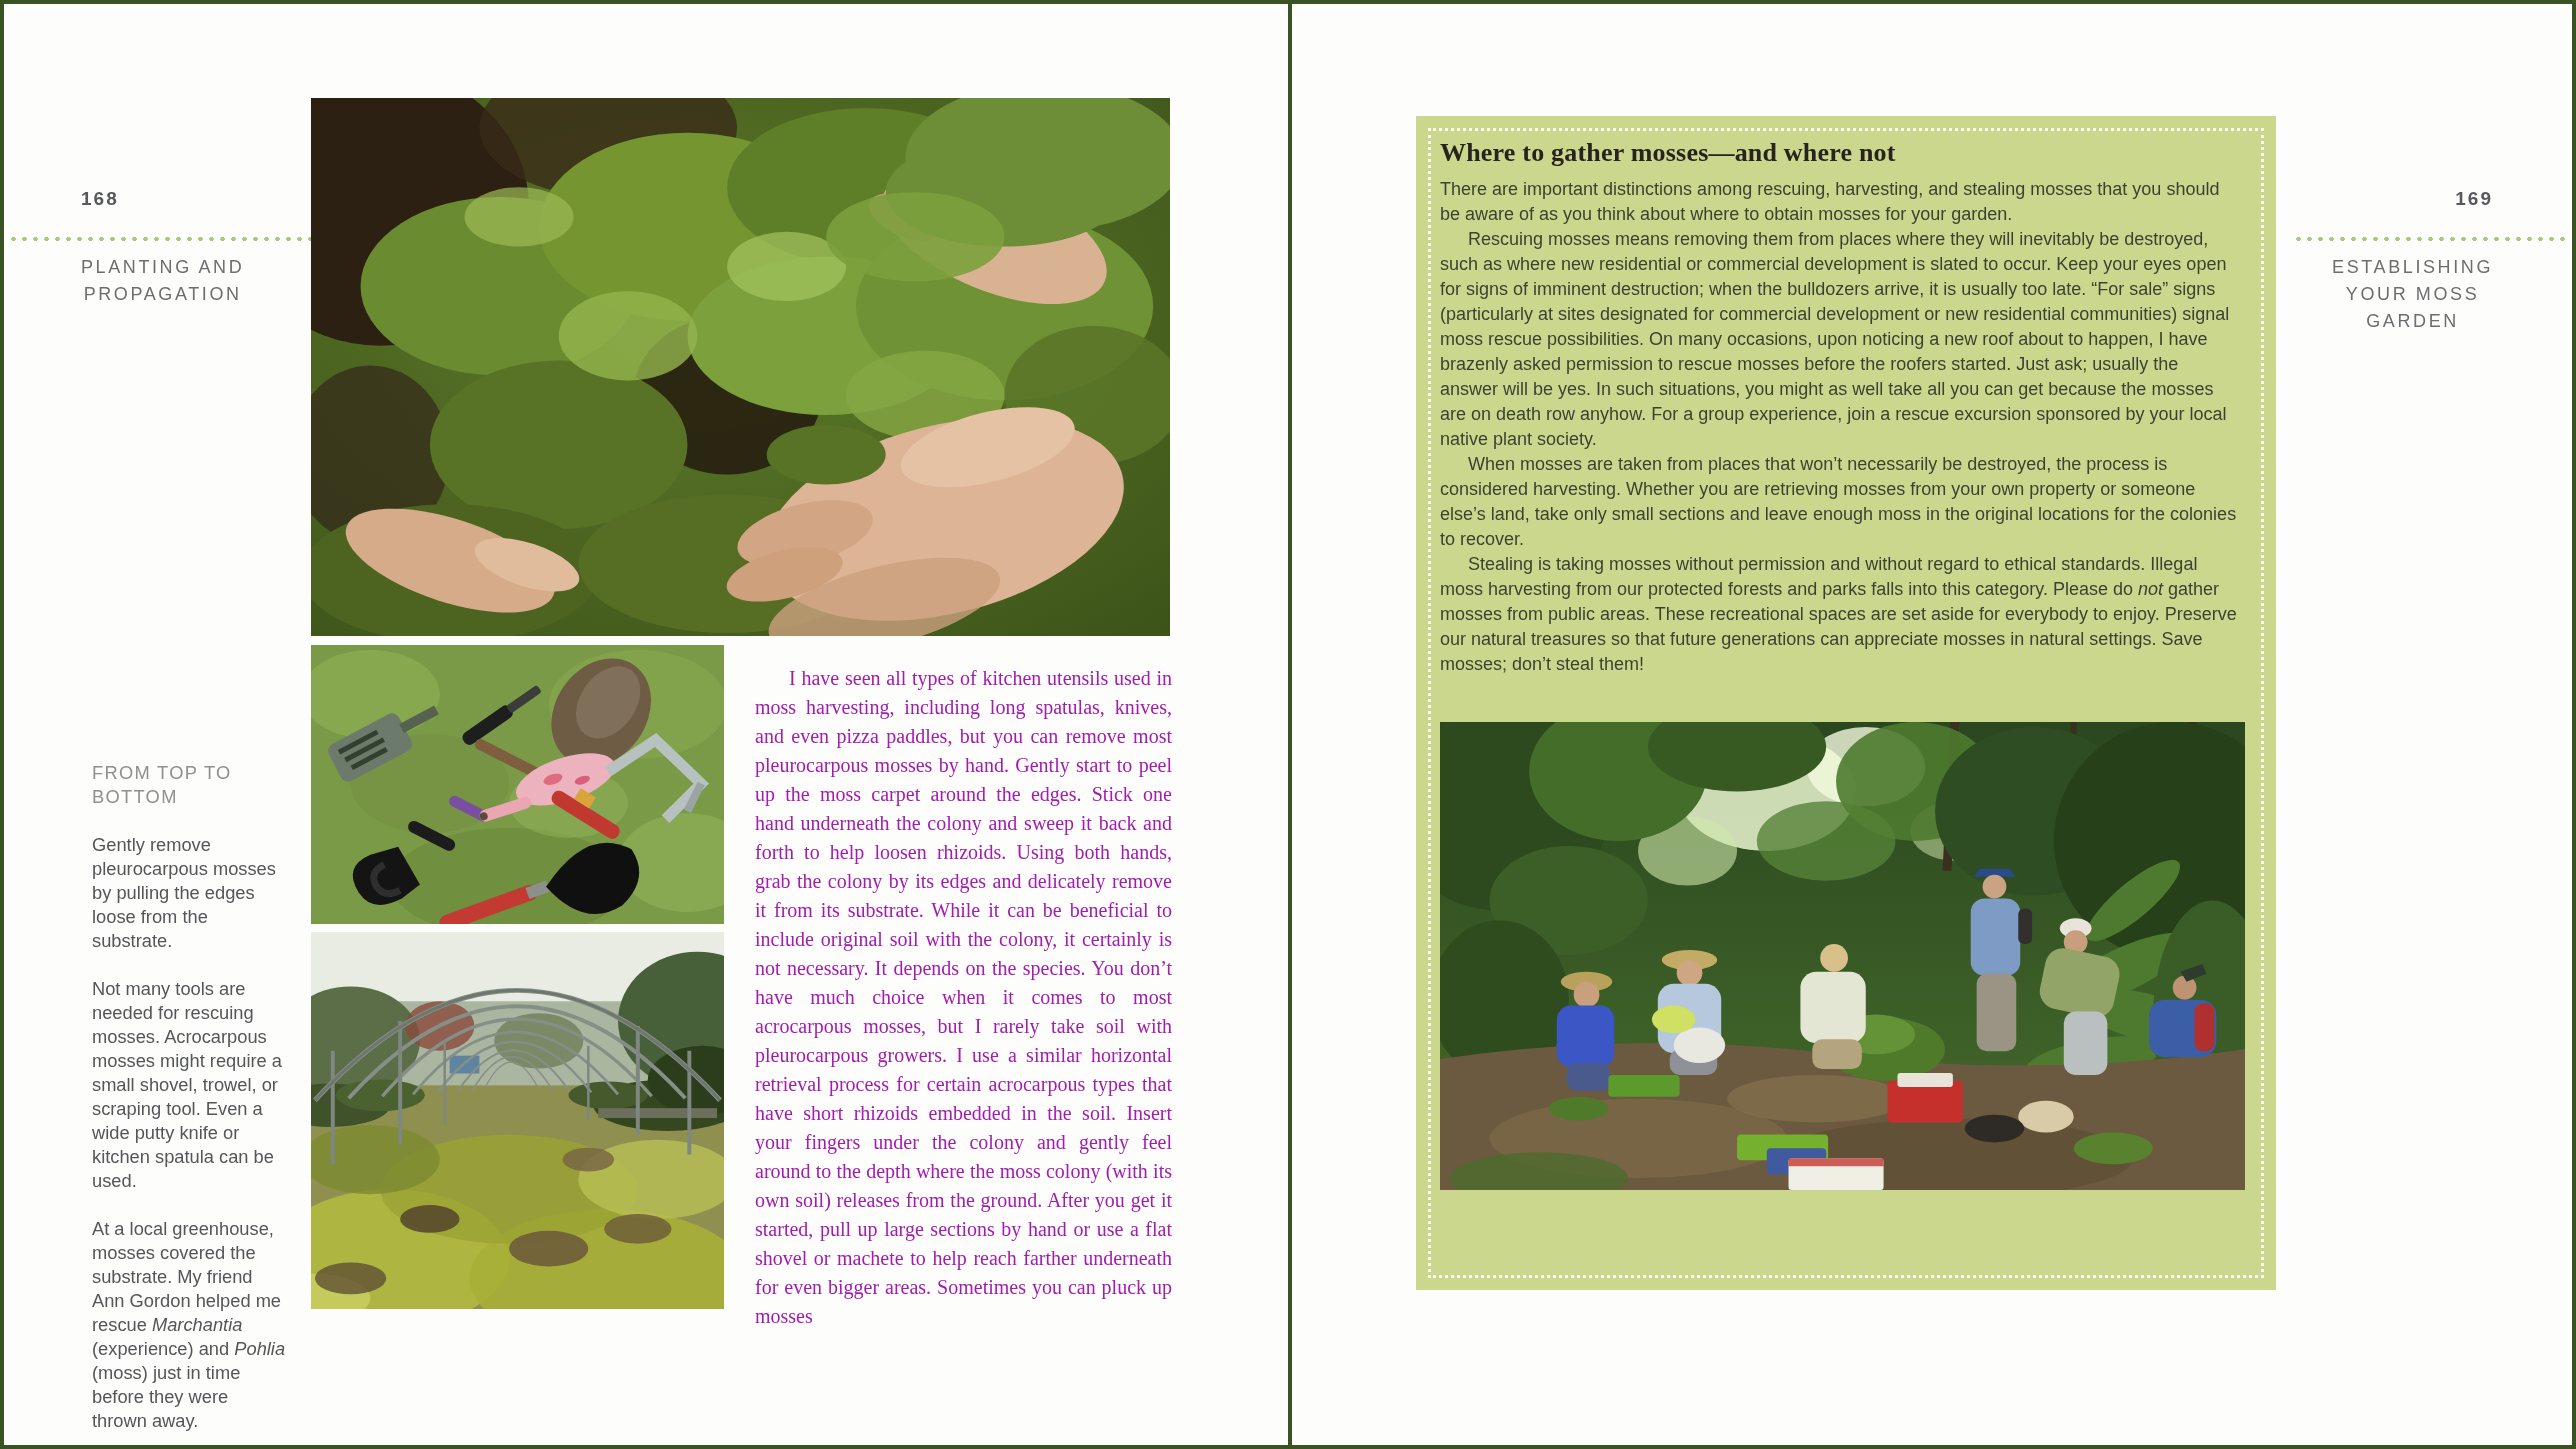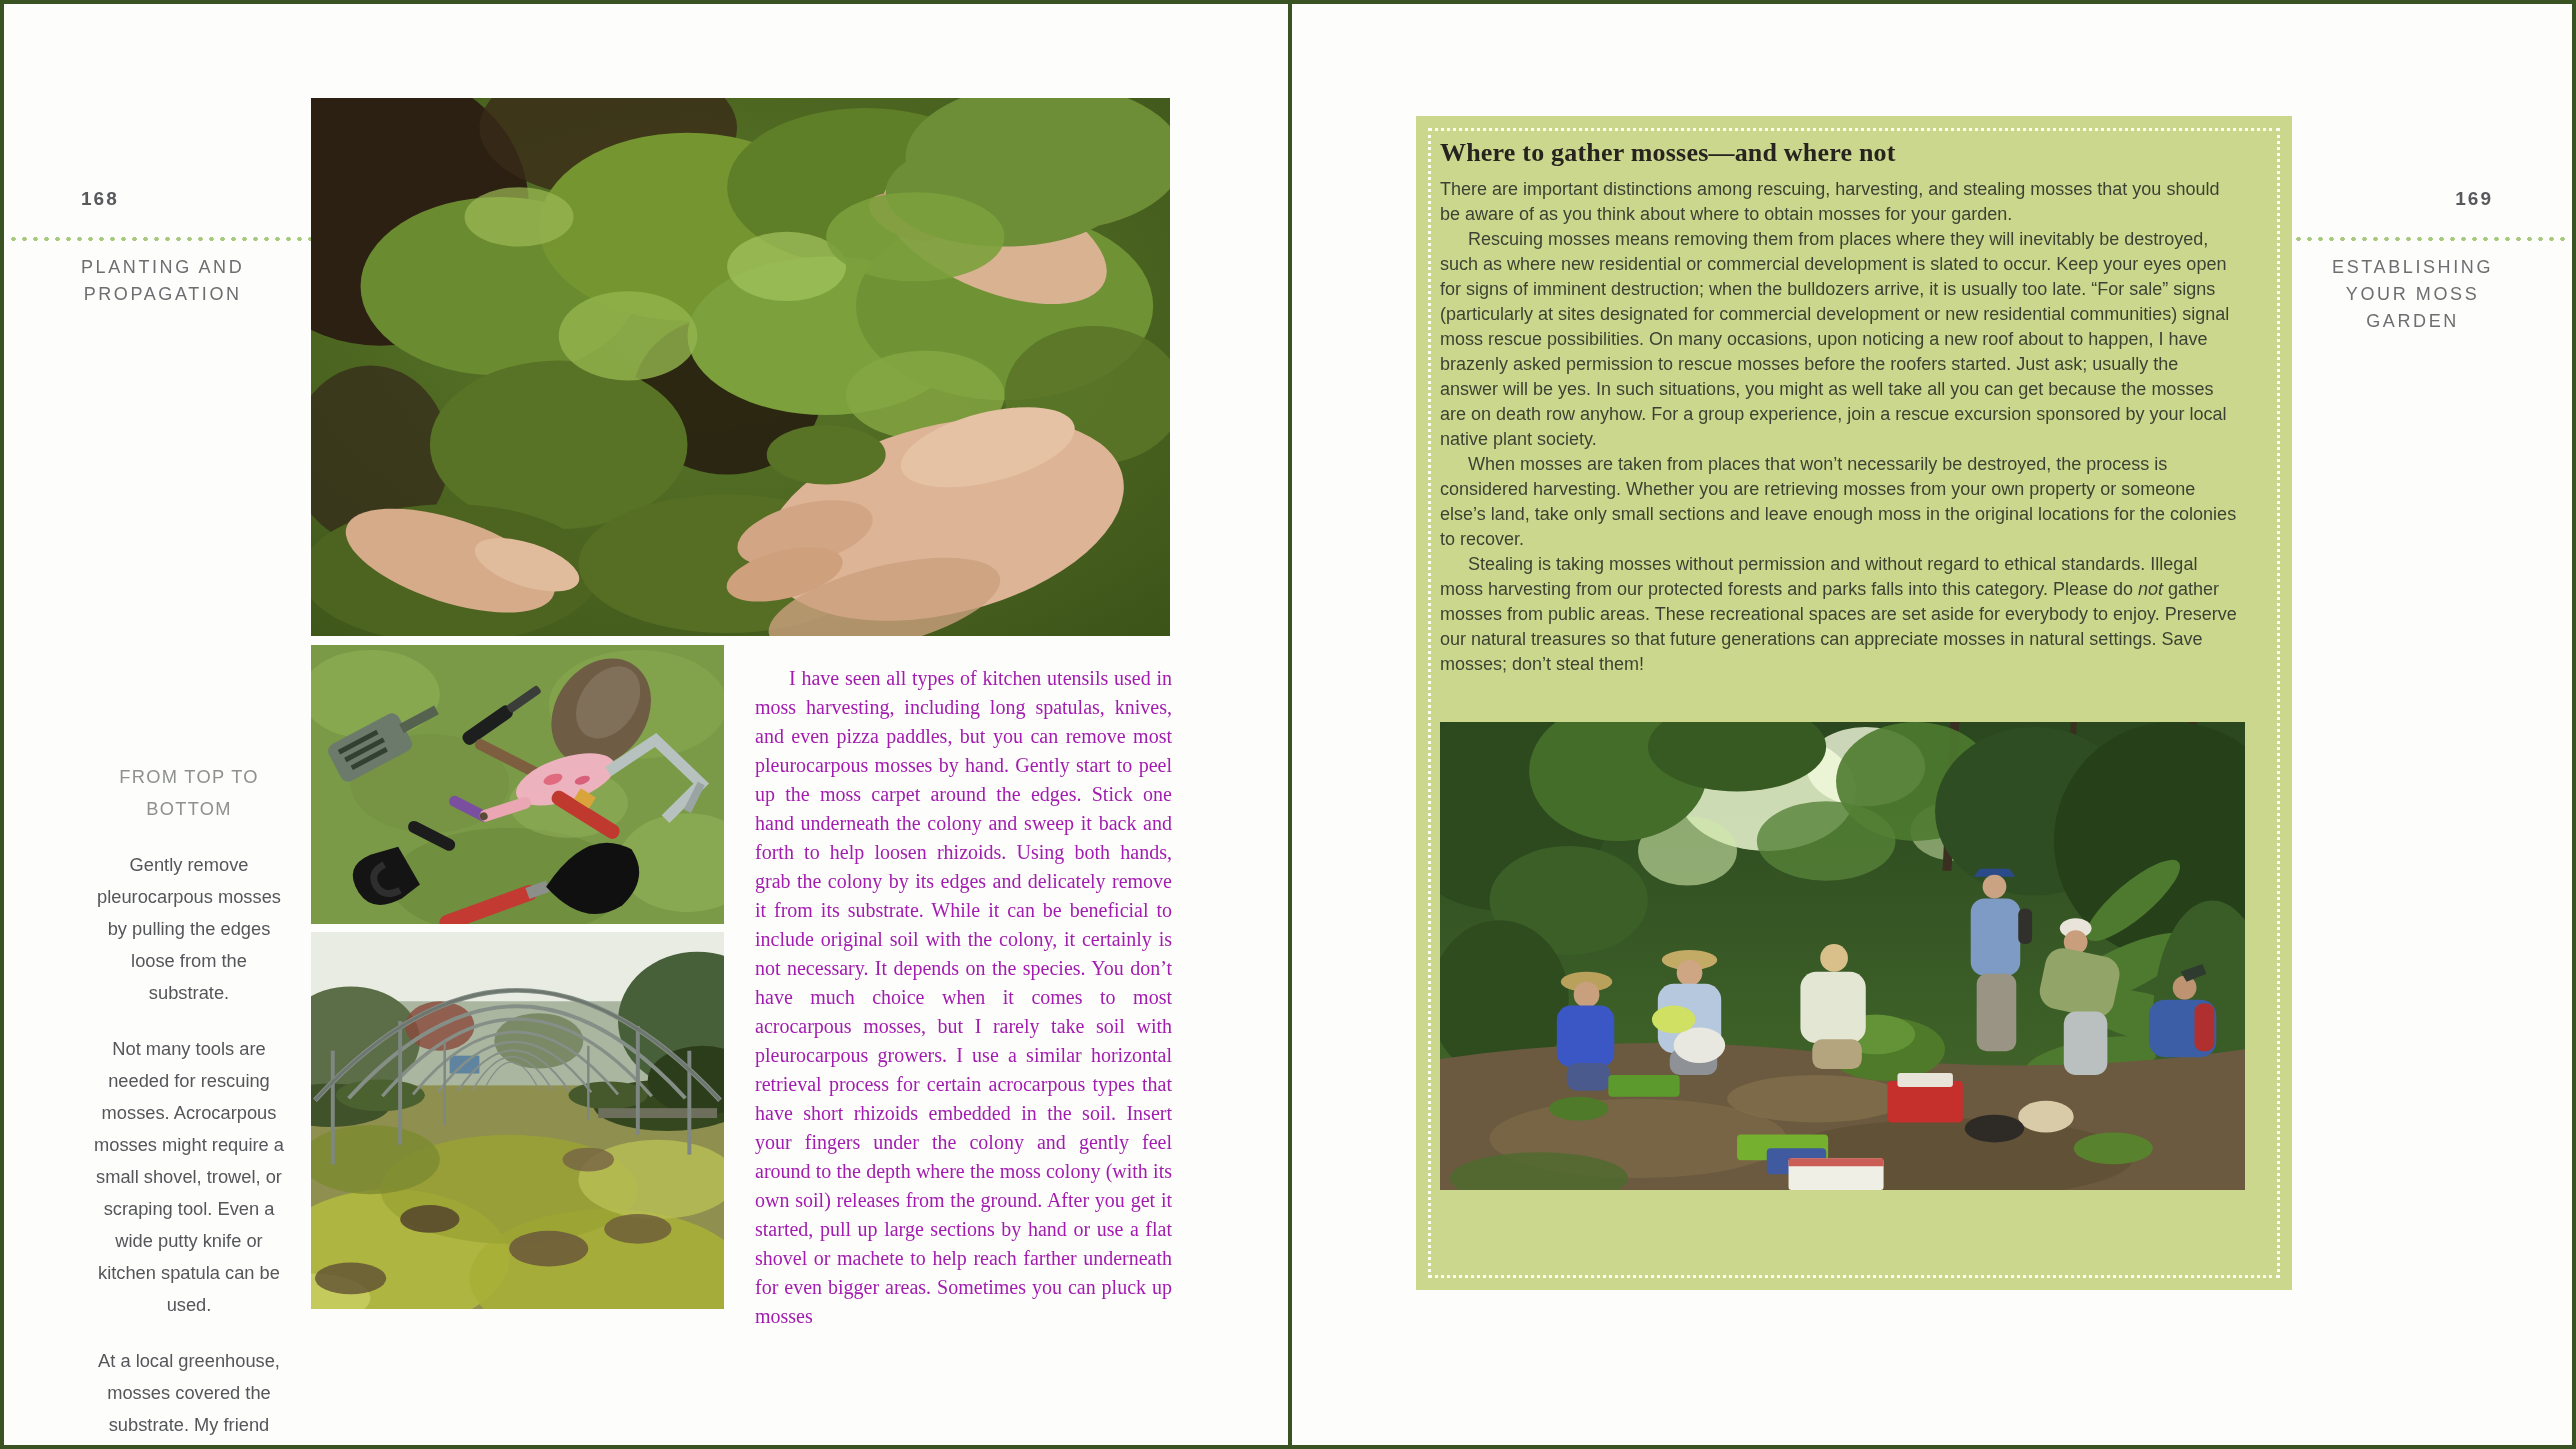--- a/index.html
+++ b/index.html
@@ -32,21 +32,21 @@
   .section-title{
     position:absolute; top:250px;
     font-size:18px; letter-spacing:2.6px; color:#6d6e71; line-height:27px;
   }
   .section-title-left{left:77px; text-align:center;}
   .section-title-right{right:79px; text-align:center;}
 
   
   .caption-col{position:absolute; left:77px; top:757px; width:205px; color:#55565a;}
   .caption-label{font-size:13px; letter-spacing:1.3px; color:#8f9092; margin:0 0 4px 0;}
-  .caption-col p{font-size:18.3px; line-height:32px; margin:0 0 24px 11px;text-align:center;}
+  .caption-col p{font-size:18.3px; line-height:24px; margin:0 0 24px 11px;}
   .caption-col em{font-style:italic;}
 
   
   .body-col{
     position:absolute; left:751px; top:660px; width:417px;
     font-family:"Liberation Serif", serif;
     font-size:20px; line-height:29px; color:#a21caf;
     text-align:justify;
   }
   .body-col p{margin:0; text-indent:34px;}
@@ -56,21 +56,20 @@
   .photo svg{display:block; width:100%; height:100%;}
   .photo-moss{left:307px; top:94px;  width:859px; height:538px;}
   .photo-tools{left:307px; top:641px; width:413px; height:279px;}
   .photo-greenhouse{left:307px; top:928px; width:413px; height:377px;}
   .photo-rescue{left:1436px; top:718px; width:805px; height:468px;}
 
   
   .greenbox{
     position:absolute; left:1412px; top:112px; width:860px; height:1174px;
     background:#cbd78d;
-    padding-left:16px;
   }
   .greenbox .dotborder{
     position:absolute; left:12px; top:12px; right:12px; bottom:12px;
     border:3px dotted #fdfdf4; pointer-events:none;
   }
   .greenbox h2{
     position:absolute; left:24px; top:22px; width:803px; margin:0;
     font-family:"Liberation Serif", serif;
     font-size:26px; font-weight:bold; color:#27231e; letter-spacing:0.2px;
   }

